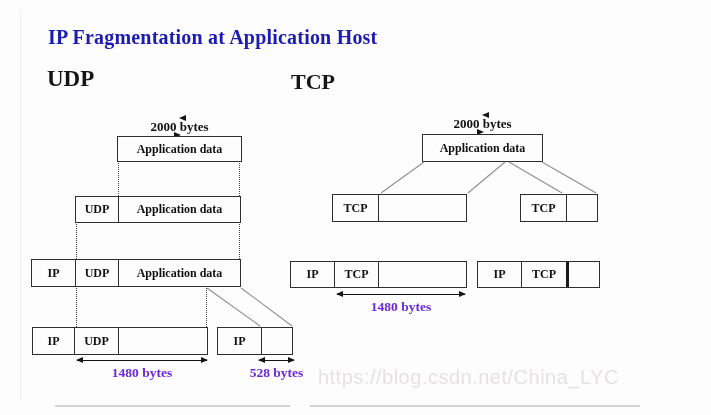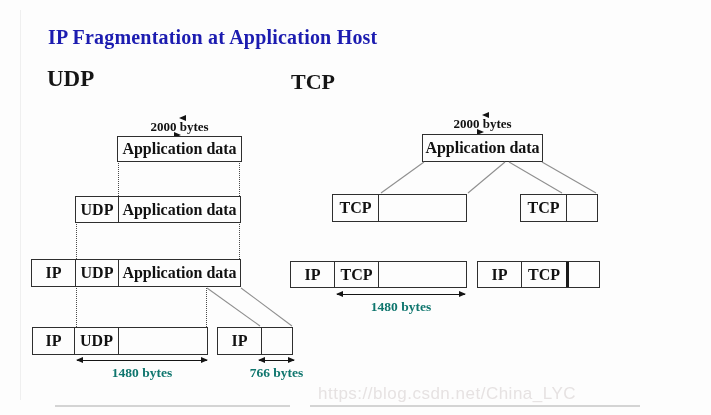--- a/index.html
+++ b/index.html
@@ -7,54 +7,54 @@
   #canvas{position:relative;width:711px;height:415px;background:#fdfdfd;overflow:hidden;}
 
   .title{position:absolute;left:48px;top:26px;font-size:20px;font-weight:bold;
          color:var(--title-color,#1c1cb0);letter-spacing:.2px;}
   .proto-heading{position:absolute;font-size:23px;font-weight:bold;color:#151515;}
 
   
   .pkt{position:absolute;display:flex;border:1.6px solid var(--box-border,#2f2f2f);
        background:#fdfdfd;box-sizing:border-box;}
   .cell{display:flex;align-items:center;justify-content:center;box-sizing:border-box;
-        font-weight:bold;font-size:16px;color:#111;white-space:nowrap;}
+        font-weight:bold;font-size:12px;color:#111;white-space:nowrap;}
   .cell.div{border-left:1.6px solid var(--box-border,#2f2f2f);}
   .cell.thick{border-left:3px solid #1a1a1a;}
   .fill{flex:1;}
 
   
   .vdot{position:absolute;width:0;border-left:1.5px dotted #4a4a4a;}
 
   
   .measure{position:absolute;display:flex;flex-direction:column;align-items:center;}
   .harrow{position:relative;width:100%;height:0;border-top:1.4px solid #141414;}
   .harrow::before{content:"";position:absolute;left:-1px;top:-4.4px;width:0;height:0;
       border-top:3.6px solid transparent;border-bottom:3.6px solid transparent;
       border-right:7px solid #141414;}
   .harrow::after{content:"";position:absolute;right:-1px;top:-4.4px;width:0;height:0;
       border-top:3.6px solid transparent;border-bottom:3.6px solid transparent;
       border-left:7px solid #141414;}
-  .mlabel{margin-top:4px;font-weight:bold;font-size:13.5px;color:#0f766e;white-space:nowrap;}
+  .mlabel{margin-top:4px;font-weight:bold;font-size:13.5px;color:#6d28d9;white-space:nowrap;}
 
   
   .arrow-split{position:absolute;display:flex;align-items:center;height:14px;flex-direction:column;}
   .aseg{flex:1;height:0;border-top:1.4px solid #141414;position:relative;}
   .aseg.l::before{content:"";position:absolute;left:-1px;top:-4.4px;width:0;height:0;
       border-top:3.6px solid transparent;border-bottom:3.6px solid transparent;
       border-right:7px solid #141414;}
   .aseg.r::after{content:"";position:absolute;right:-1px;top:-4.4px;width:0;height:0;
       border-top:3.6px solid transparent;border-bottom:3.6px solid transparent;
       border-left:7px solid #141414;}
   .albl{padding:0 5px;font-weight:bold;font-size:13px;color:#111;white-space:nowrap;}
 
   .diag-svg{position:absolute;left:0;top:0;pointer-events:none;}
 
-  .watermark{position:absolute;left:318px;top:384px;font-family:"Liberation Sans","DejaVu Sans",sans-serif;
-      font-size:17px;color:var(--watermark-color,#e6e2e2);letter-spacing:.5px;}
+  .watermark{position:absolute;left:318px;top:366px;font-family:"Liberation Sans","DejaVu Sans",sans-serif;
+      font-size:20px;color:var(--watermark-color,#e6e2e2);letter-spacing:.5px;}
   .bottom-bar{position:absolute;top:405px;height:2px;background:#d4d4d4;}
   .edge-line{position:absolute;left:20px;top:10px;width:1px;height:390px;background:#efefef;}
 </style>
 </head>
 <body>
 
 <div id="canvas">
 
   <div class="edge-line"></div>
 
@@ -103,21 +103,21 @@
     <div class="cell div fill"></div>
   </div>
 
   <div class="measure" style="left:77px;top:360px;width:130px;">
     <div class="harrow"></div>
     <div class="mlabel">1480 bytes</div>
   </div>
 
   <div class="measure" style="left:259px;top:360px;width:35px;">
     <div class="harrow"></div>
-    <div class="mlabel">766 bytes</div>
+    <div class="mlabel">528 bytes</div>
   </div>
 
   <div class="arrow-split" style="left:422px;top:115px;width:121px;">
     <span class="aseg l"></span>
     <span class="albl">2000 bytes</span>
     <span class="aseg r"></span>
   </div>
 
   <div class="pkt" style="left:422px;top:134px;width:121px;height:28px;">
     <div class="cell fill">Application data</div>

